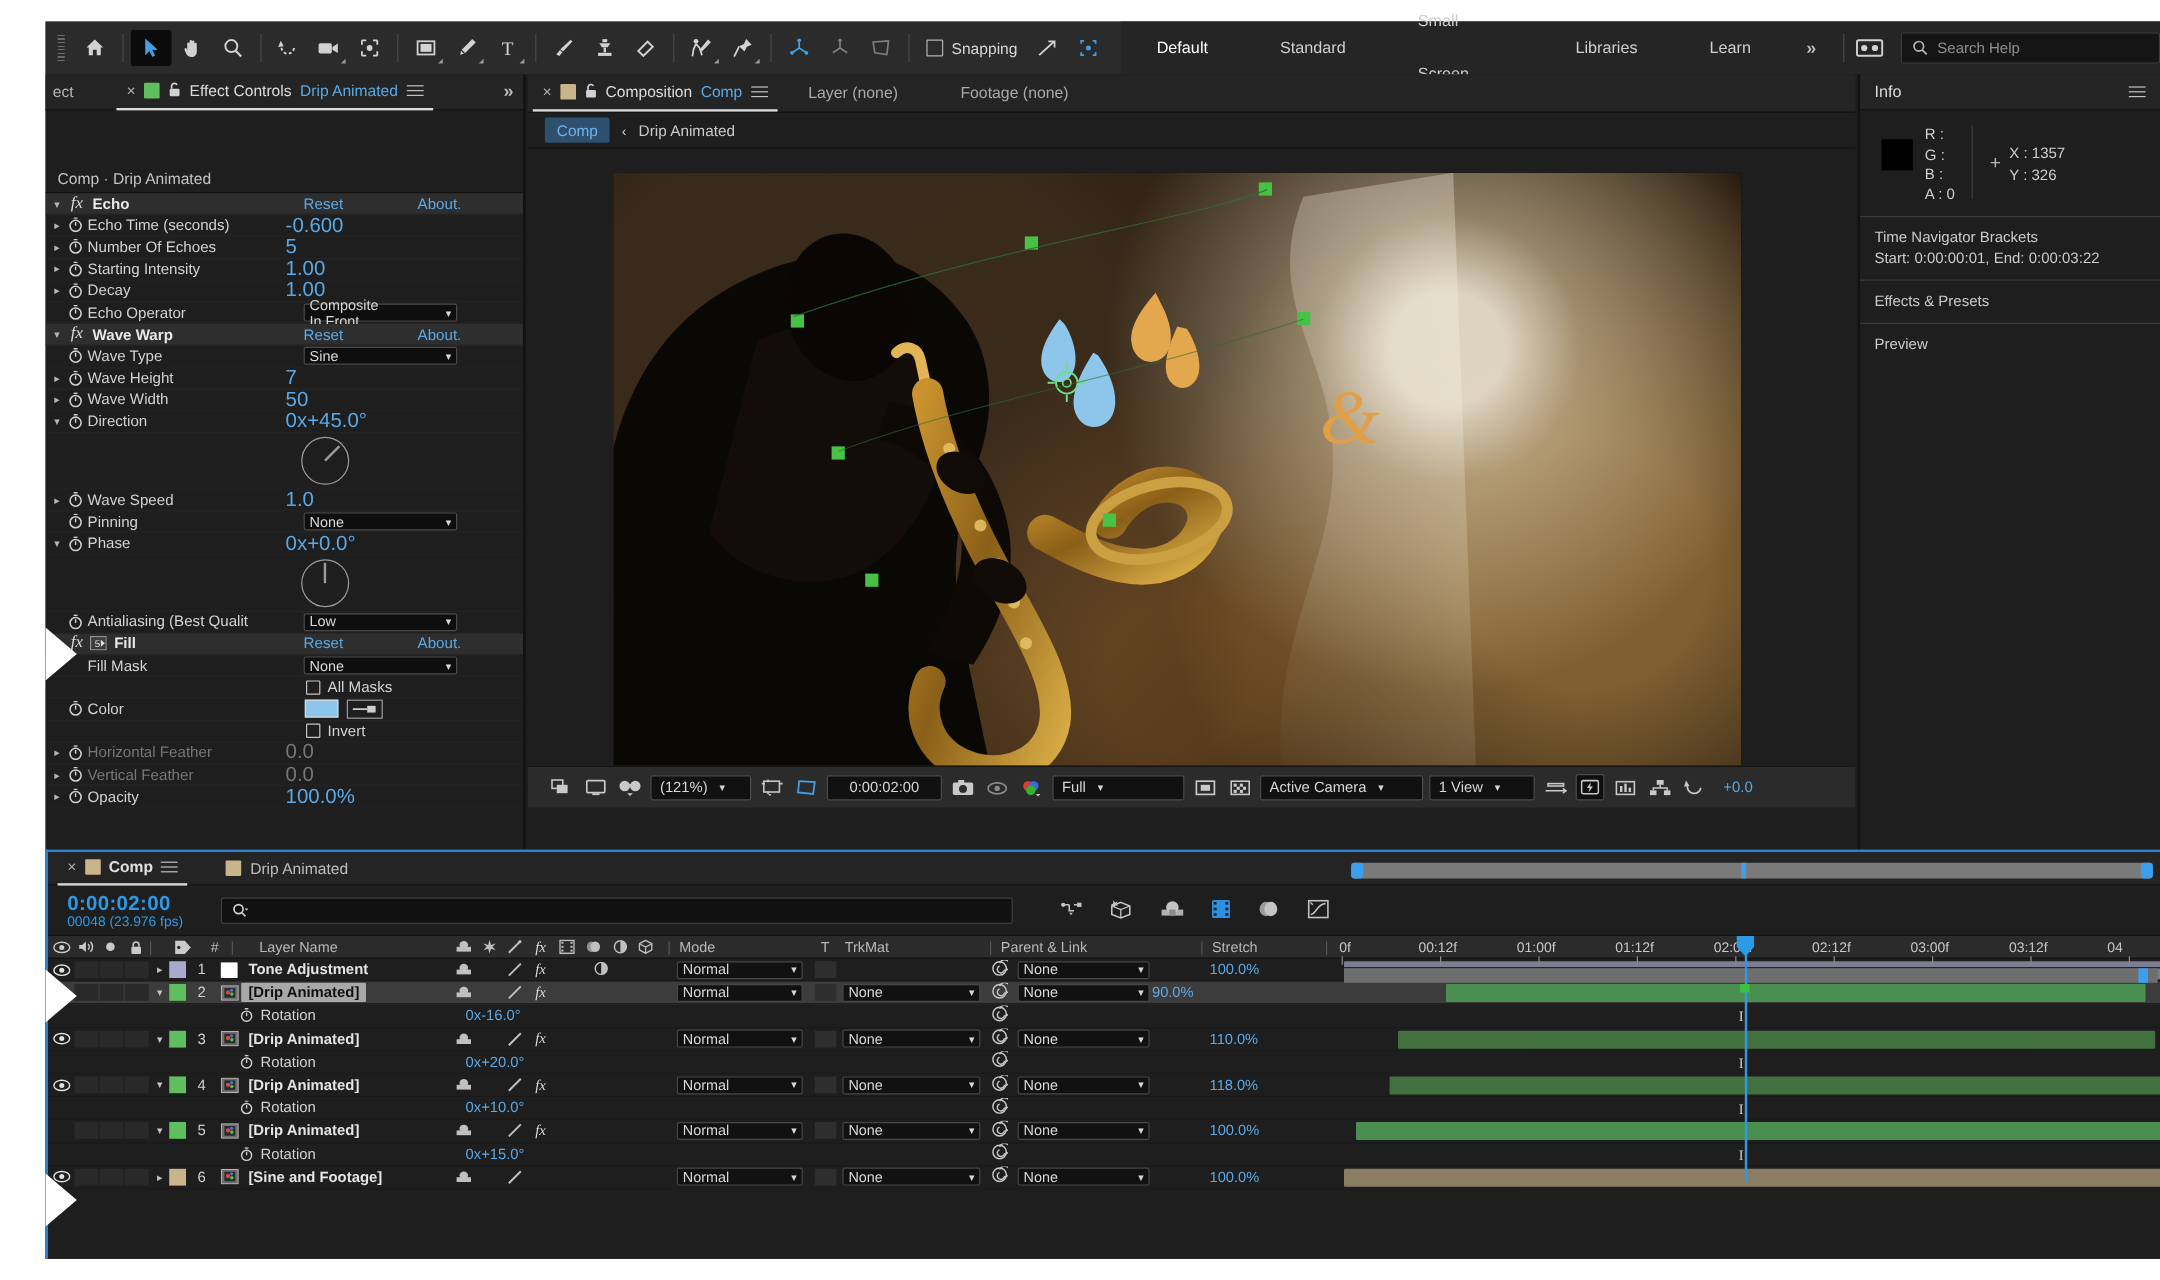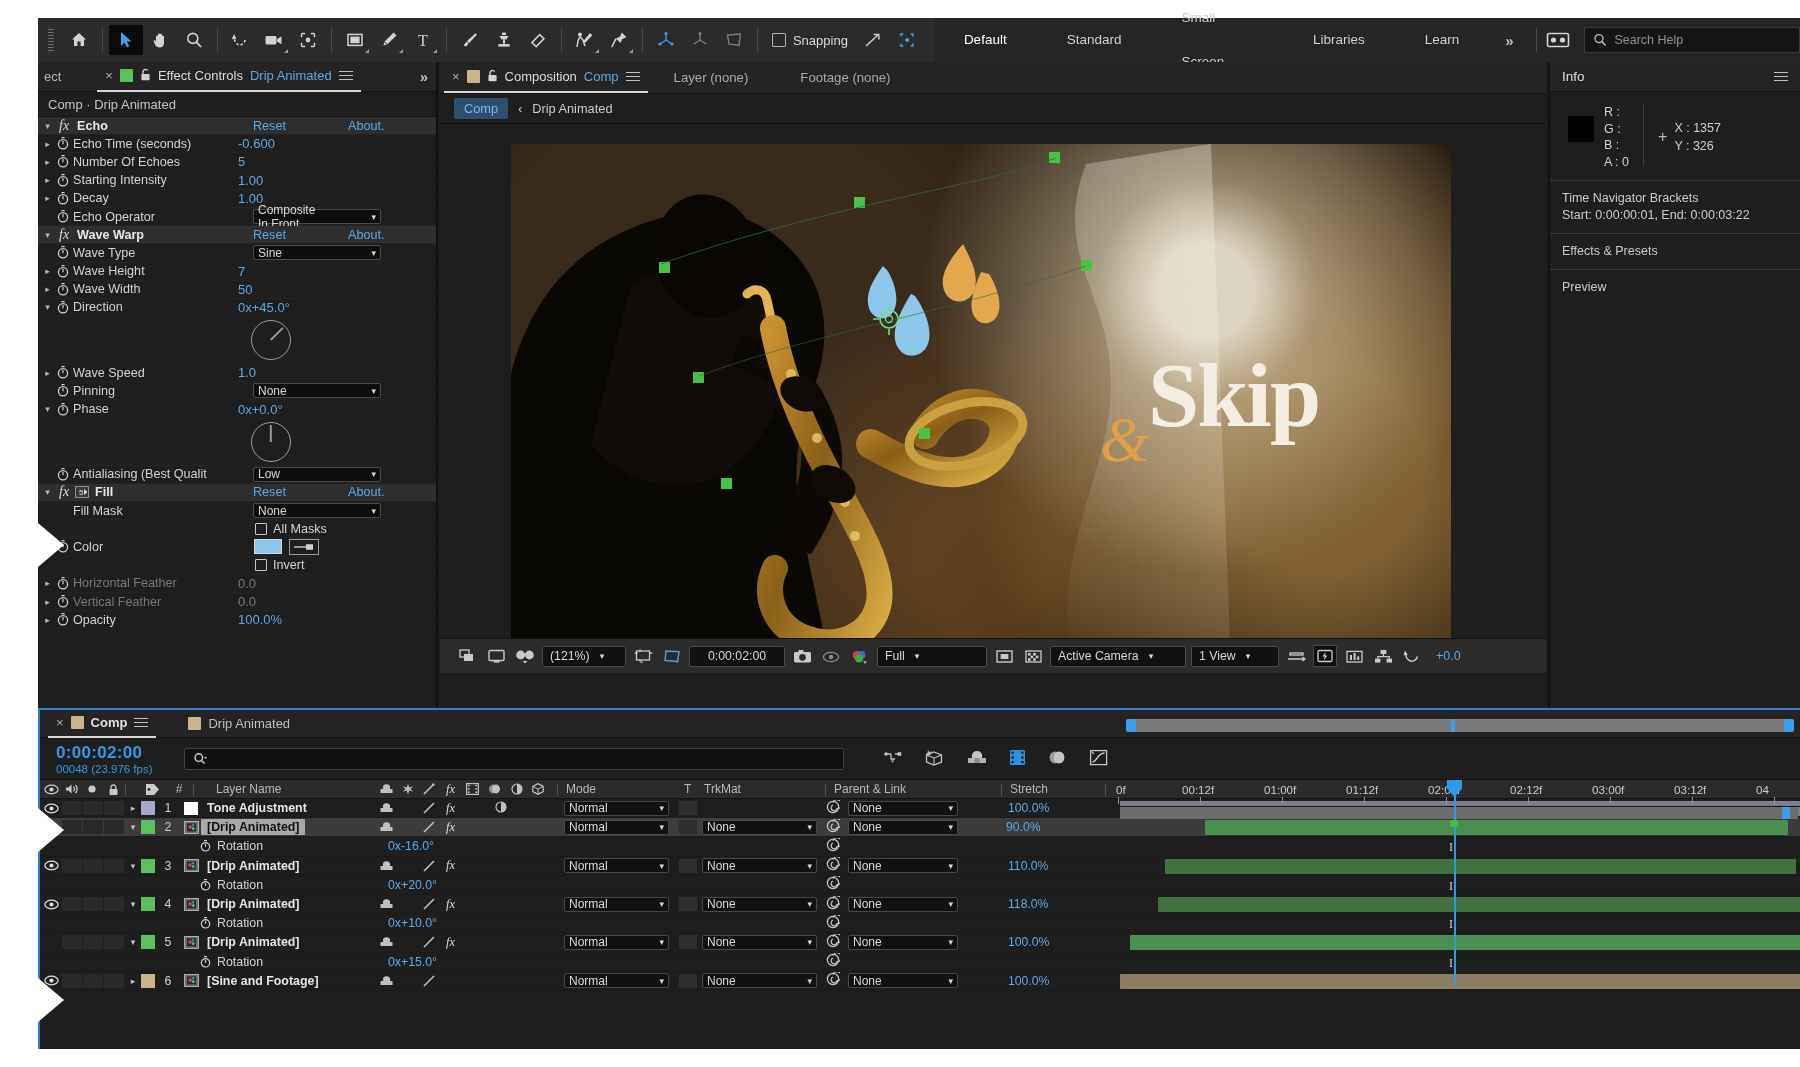--- a/index.html
+++ b/index.html
@@ -36,28 +36,28 @@
   .panel-tabbar { height:30px; background:#242424; display:flex; align-items:center;
                   border-bottom:1px solid #111; position:relative; }
   .tab { display:flex; align-items:center; height:30px; padding:0 8px; gap:7px; font-size:13px; }
   .tab.active { border-bottom:2px solid #d8d8d8; }
   .xbtn { color:#b0b0b0; font-size:13px; }
   .swatch { width:13px; height:13px; border-radius:1px; }
   .blue { color:#5aa9e6; }
   .hambg { display:inline-block; width:14px; }
   .hambg i { display:block; height:1.5px; background:#c0c0c0; margin:2.6px 0; }
   .ec-sub { height:25px; display:flex; align-items:center; padding-left:10px; font-size:13px;
-            color:#c3c3c3; border-bottom:1px solid #111; }
+            color:#c3c3c3; border-bottom:1px solid #111;margin-top:44px; }
   .ec-list { height:591px; overflow:hidden; }
   .row { height:18.2px; display:flex; align-items:center; font-size:12.6px; position:relative;
          border-bottom:1px solid #232323; }
   .row.hdr { background:#2e2e2e; }
   .row .lbl { flex:0 0 200px; display:flex; align-items:center; gap:4px; padding-left:4px;
               color:#d2d2d2; white-space:nowrap; overflow:hidden; }
-  .row .val { color:#5aa9e6; font-size:13px; }
+  .row .val { color:#5aa9e6; font-size:17px; }
   .arr { width:11px; text-align:center; color:#b6b6b6; font-size:9px; }
   .fx { font-style:italic; font-family:"Liberation Serif",serif; font-size:14px; color:#dcdcdc; padding:0 2px; }
   .reset { position:absolute; left:215px; color:#5aa9e6; font-size:12.6px; }
   .about { position:absolute; left:310px; color:#5aa9e6; font-size:12.6px; }
   .dd { position:absolute; left:215px; width:128px; height:15px; background:#0e0e0e;
         border:1px solid #4a4a4a; border-radius:2px; display:flex; align-items:center;
         justify-content:space-between; padding:0 4px; color:#d8d8d8; font-size:12px;gap:44px; }
   .dial { width:40px; height:40px; border:1.6px solid #9c9c9c; border-radius:50%; position:relative; }
   .dialrow { height:47px; border-bottom:1px solid #232323; display:flex; align-items:center;
              padding-left:213px; }
@@ -775,21 +775,20 @@
             <rect x="182" y="228" width="11" height="11"></rect>
             <rect x="408" y="284" width="11" height="11"></rect>
             <rect x="210" y="334" width="11" height="11"></rect>
           </g>
 
           <path d="M150 120 C320 60 480 40 545 14" stroke="#2f6b33" stroke-width="1" fill="none" opacity="0.8"></path>
           <path d="M188 232 C300 190 430 170 575 122" stroke="#2f6b33" stroke-width="1" fill="none" opacity="0.6"></path>
         </svg>
 
         <div style="position:absolute;left:585px;top:205px;">
-          <div style="font-family:'Liberation Serif',serif;font-size:92px;line-height:92px;color:#f4eee2;font-weight:bold;margin-left:52px;letter-spacing:-2px">Skip</div>
           <div style="font-family:'Liberation Serif',serif;font-size:64px;line-height:46px;color:#e0a04a;font-style:italic;margin-top:-24px;margin-left:4px">&amp;</div>
         </div>
       </div>
 
       <div class="vtoolbar">
         <div class="vbtn">
           <svg width="17" height="15" viewBox="0 0 17 15">
               <rect x="1" y="1" width="9" height="7" fill="none" stroke="#c9c9c9" stroke-width="1.3"></rect>
               <rect x="5" y="5" width="9" height="7" fill="#c9c9c9"></rect>
             </svg>
@@ -1219,21 +1218,21 @@
             <span style="font-size:9px">▾</span>
           </span>
           <span class="pickw" style="left:786px"><svg width="14" height="14" viewBox="0 0 14 14">
               <circle cx="7" cy="7" r="5.6" fill="none" stroke="#c6c6c6" stroke-width="1.2"></circle>
               <path d="M7 2.6 A4.4 4.4 0 1111 8.6 A3 3 0 117 5" fill="none" stroke="#c6c6c6" stroke-width="1.2"></path>
             </svg></span>
           <span class="modedd" style="left:808px;width:110px">
             <span>None</span>
             <span style="font-size:9px">▾</span>
           </span>
-          <span class="stretch" style="left:966px">90.0%</span>
+          <span class="stretch" style="left:920px">90.0%</span>
           <span class="bar" style="left:1165px;top:2px;width:583px;background:#4a8f4f"></span>
         </div>
         <div class="lr-prop lrow" style="height: 19.2px;">
           <span style="position:absolute;left:160px;display:flex;align-items:center;gap:6px">
             <span style="display:inline-flex">
               <svg width="11" height="12" viewBox="0 0 11 12">
                 <path d="M4 0.6 h3" stroke="#cfcfcf" stroke-width="1.2" fill="none"></path>
                 <circle cx="5.5" cy="6.8" r="4.2" fill="none" stroke="#cfcfcf" stroke-width="1.2"></circle>
                 <path d="M5.5 3.8 V6.8" stroke="#cfcfcf" stroke-width="1.1"></path>
               </svg>

